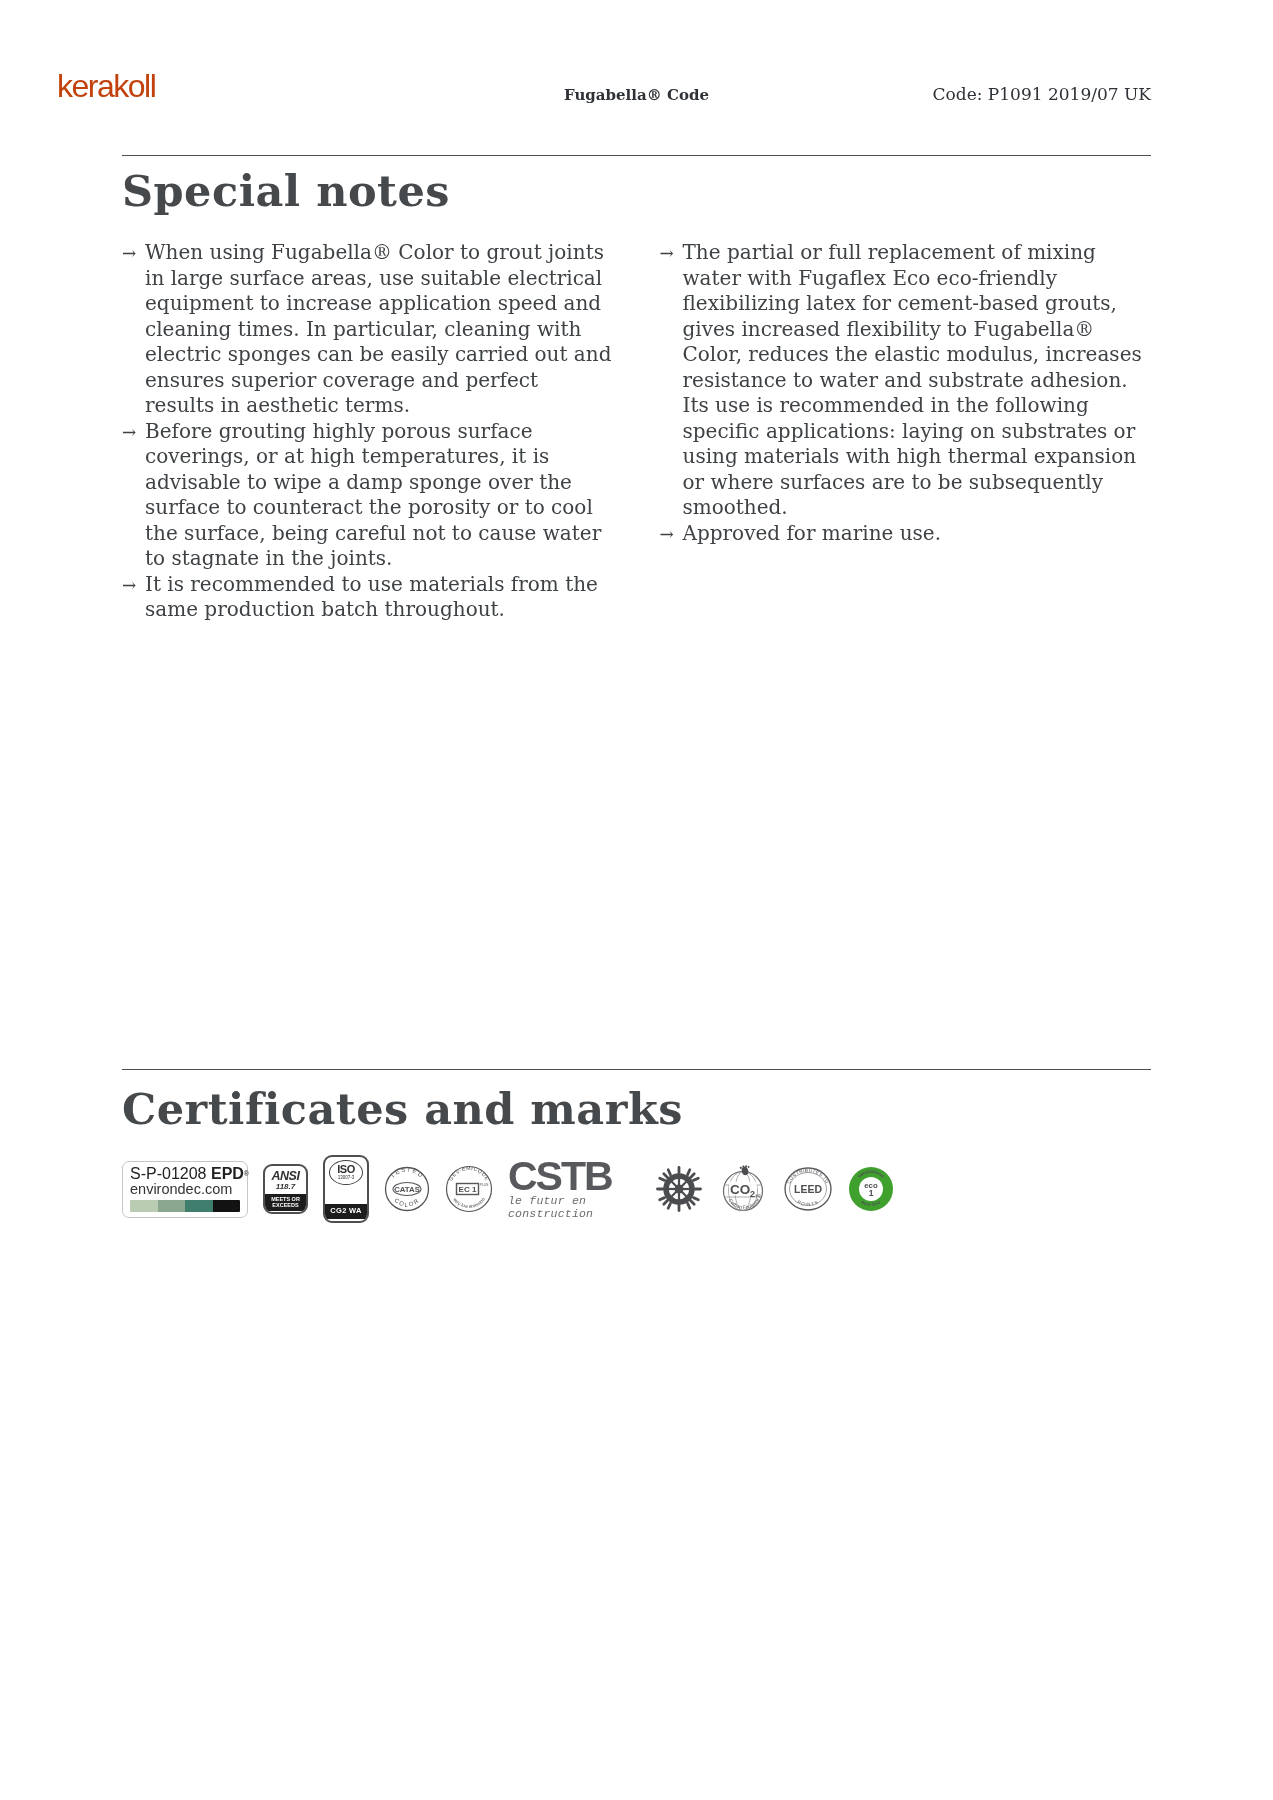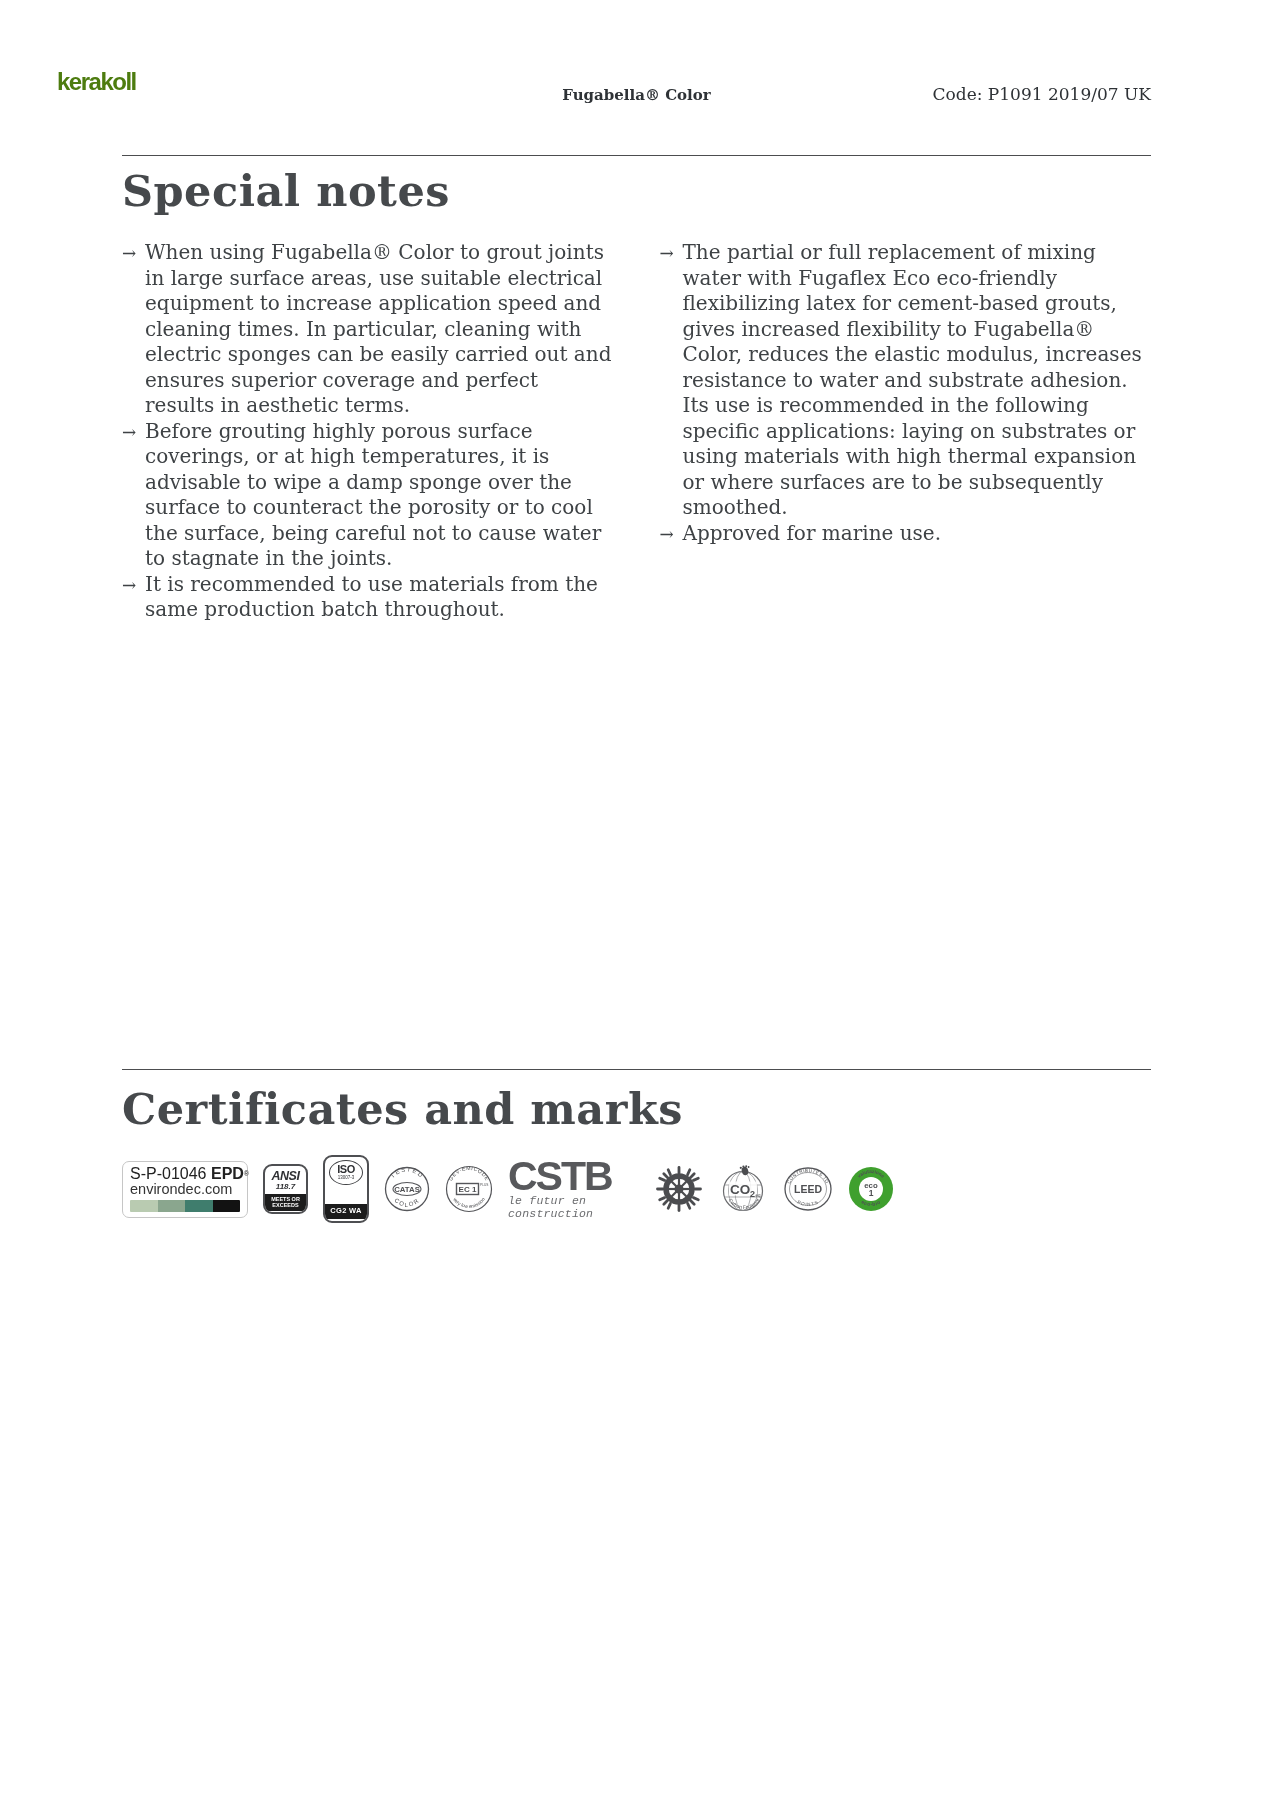--- a/index.html
+++ b/index.html
@@ -1,22 +1,22 @@
 <!DOCTYPE html>
 <html><head>
 <meta charset="utf-8">
 <style>
   html,body{margin:0;padding:0;background:#fff;}
   .page{position:relative;width:1273px;height:1800px;background:#ffffff;overflow:hidden;
         font-family:"DejaVu Serif", serif;color:#3e4245;}
 
   
   .hdr-logo{position:absolute;left:57px;top:68px;
-    font-family:"Liberation Sans", sans-serif;font-weight:700;font-size:24px;
-    letter-spacing:-1.5px;color:#4d7c0f;}
+    font-family:"Liberation Sans", sans-serif;font-weight:400;font-size:32px;
+    letter-spacing:-1.5px;color:#c2410c;}
   .hdr-product{position:absolute;left:0;right:0;top:86px;text-align:center;
     font-size:15px;font-weight:700;color:#2e3236;}
   .hdr-code{position:absolute;right:122px;top:84px;font-size:17px;color:#2e3236;}
 
   .rule{position:absolute;left:122px;width:1029px;border:none;margin:0;
         border-top:1.6px solid #4c4d4f;}
   .rule1{top:155px;}
 
   
   .notes{position:absolute;left:122px;top:166px;width:1029px;}
@@ -67,21 +67,21 @@
   .cstb-tag{font-size:11.5px;font-style:italic;color:#6a6b6e;letter-spacing:0.2px;margin-top:1px;font-family:Liberation Mono, monospace;}
 
   .svgtxt{font-family:"Liberation Sans", sans-serif;fill:#4e4f52;}
 </style>
 </head>
 <body>
 
 <div class="page">
 
   <div class="hdr-logo">kerakoll</div>
-  <div class="hdr-product">Fugabella® Color</div>
+  <div class="hdr-product">Fugabella® Code</div>
   <div class="hdr-code">Code: P1091 2019/07 UK</div>
   <hr class="rule rule1">
 
   <section class="notes">
     <h1 class="sec-title">Special notes</h1>
     <div class="cols">
       <div class="col">
         <div class="bullet">
           <span class="arrow">→</span>
           <p>When using Fugabella® Color to grout joints in large surface areas, use suitable electrical equipment to increase application speed and cleaning times. In particular, cleaning with electric sponges can be easily carried out and ensures superior coverage and perfect results in aesthetic terms.</p>
@@ -106,21 +106,21 @@
         </div>
       </div>
     </div>
   </section>
 
   <section class="certs">
     <h1 class="sec-title">Certificates and marks</h1>
     <div class="logo-row">
 
       <div class="epd">
-        <div class="epd-l1"><span>S-P-01046</span>&nbsp;<b>EPD</b><span class="epd-reg">®</span></div>
+        <div class="epd-l1"><span>S-P-01208</span>&nbsp;<b>EPD</b><span class="epd-reg">®</span></div>
         <div class="epd-l2">environdec.com</div>
         <div class="epd-strip">
             <span style="background: rgb(185, 203, 177);"></span>
             <span style="background: rgb(138, 166, 142);"></span>
             <span style="background: rgb(63, 125, 109);"></span>
             <span style="background: rgb(18, 18, 18);"></span>
           </div>
       </div>
 
       <div class="sq ansi">

